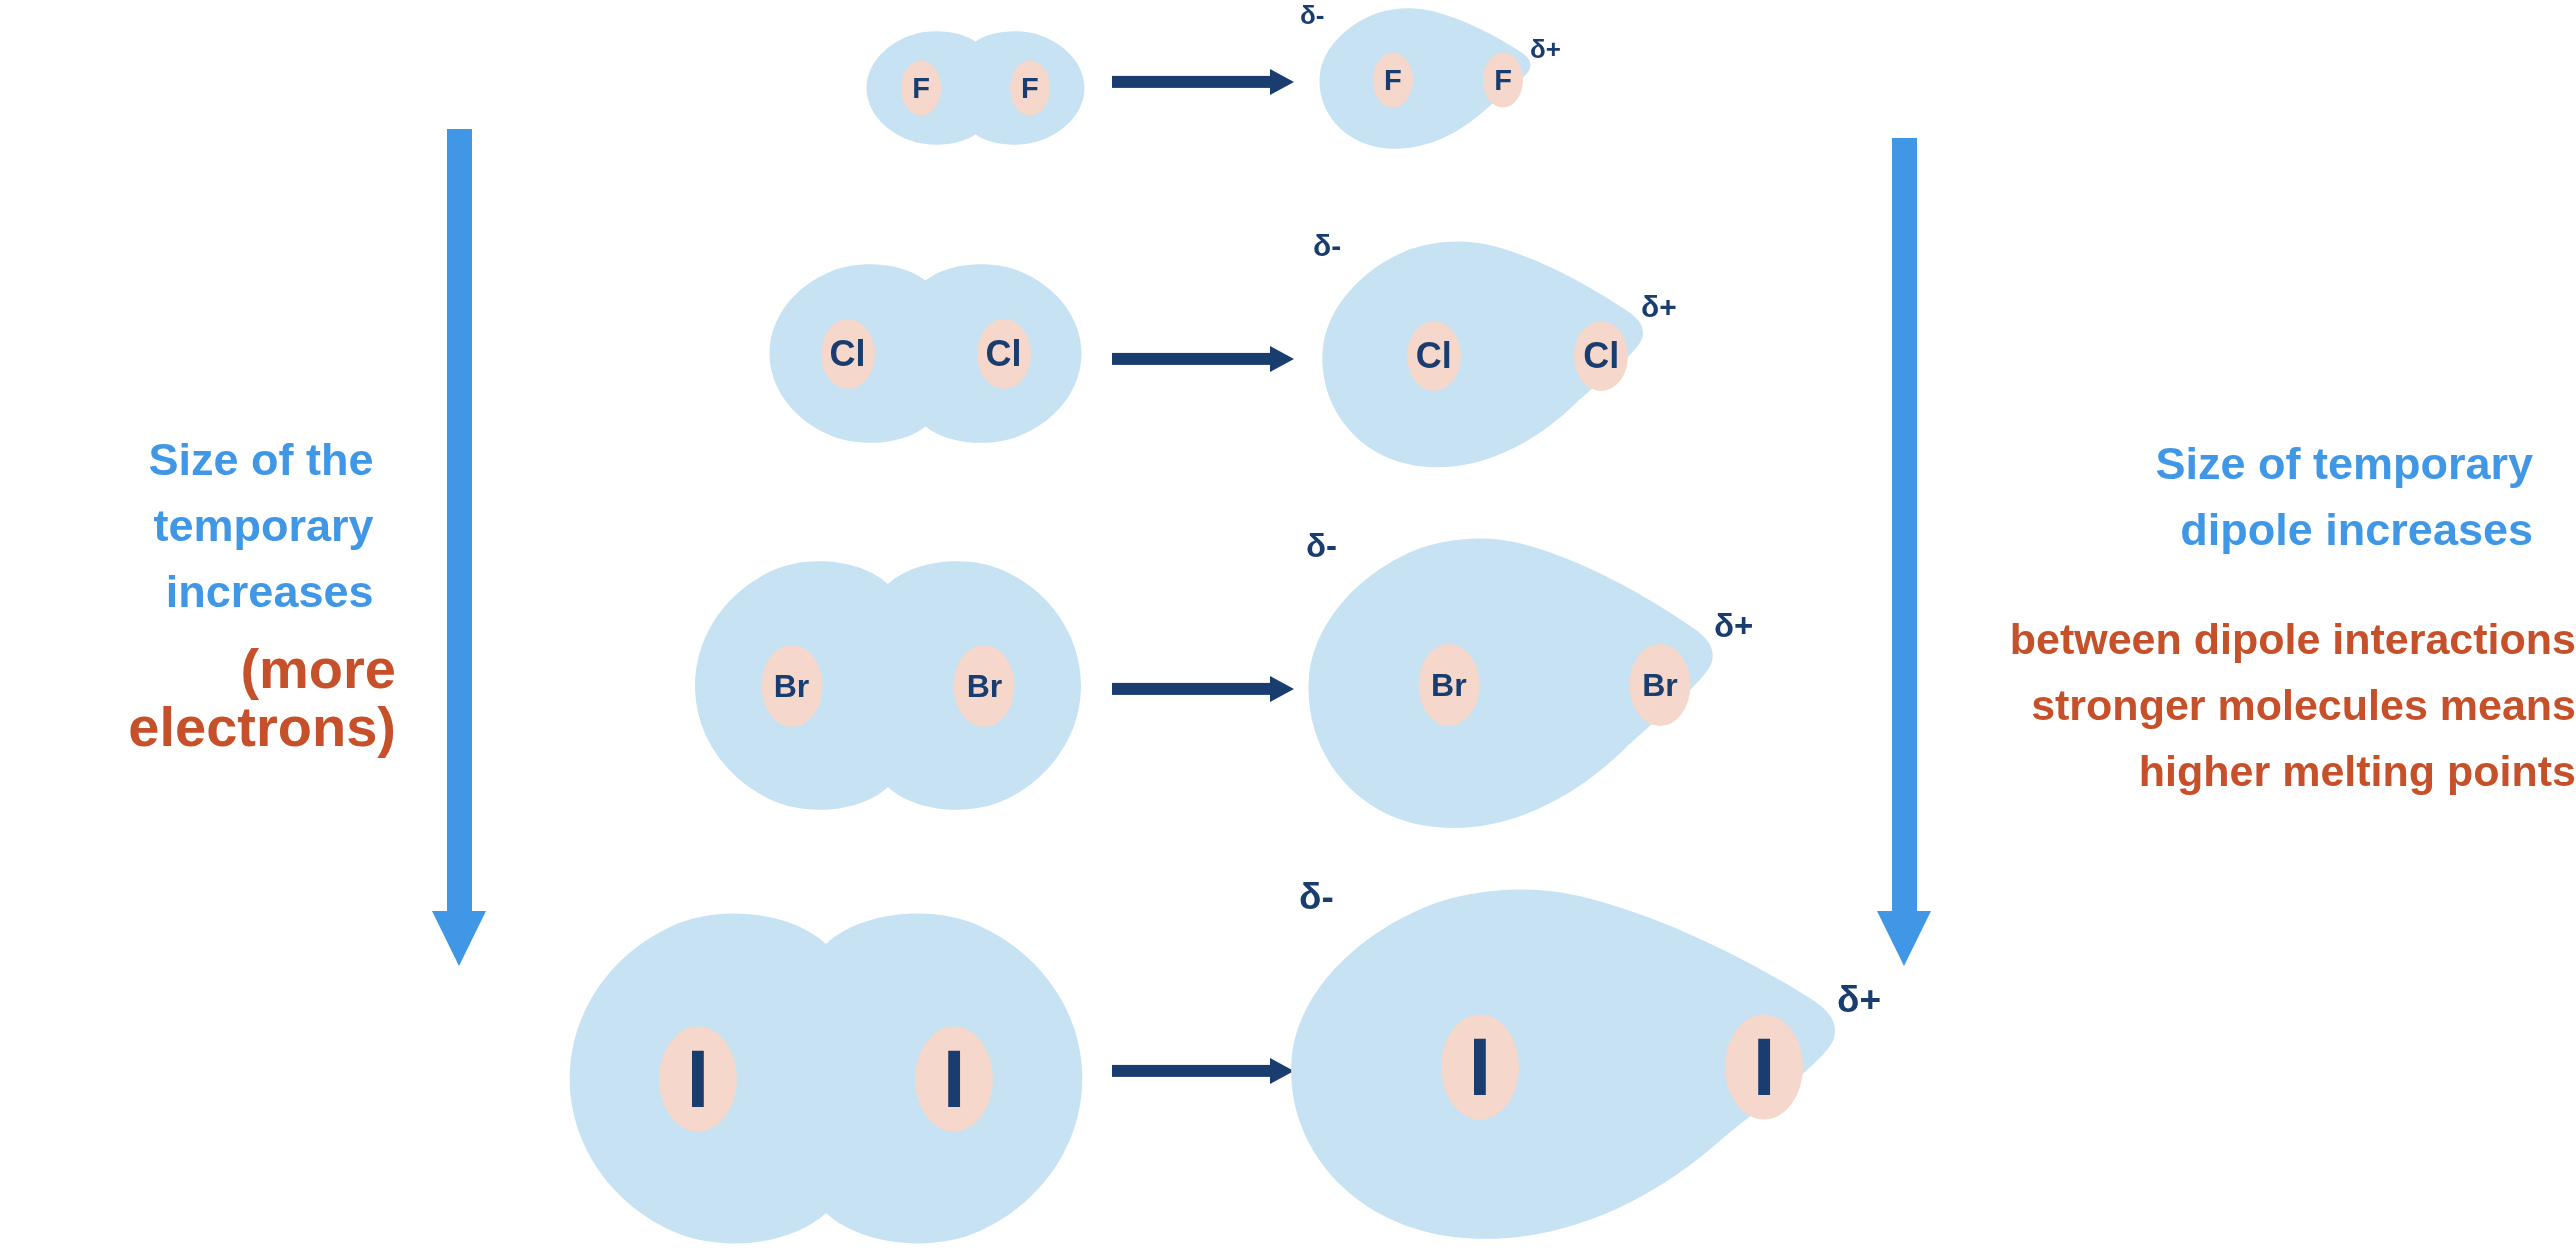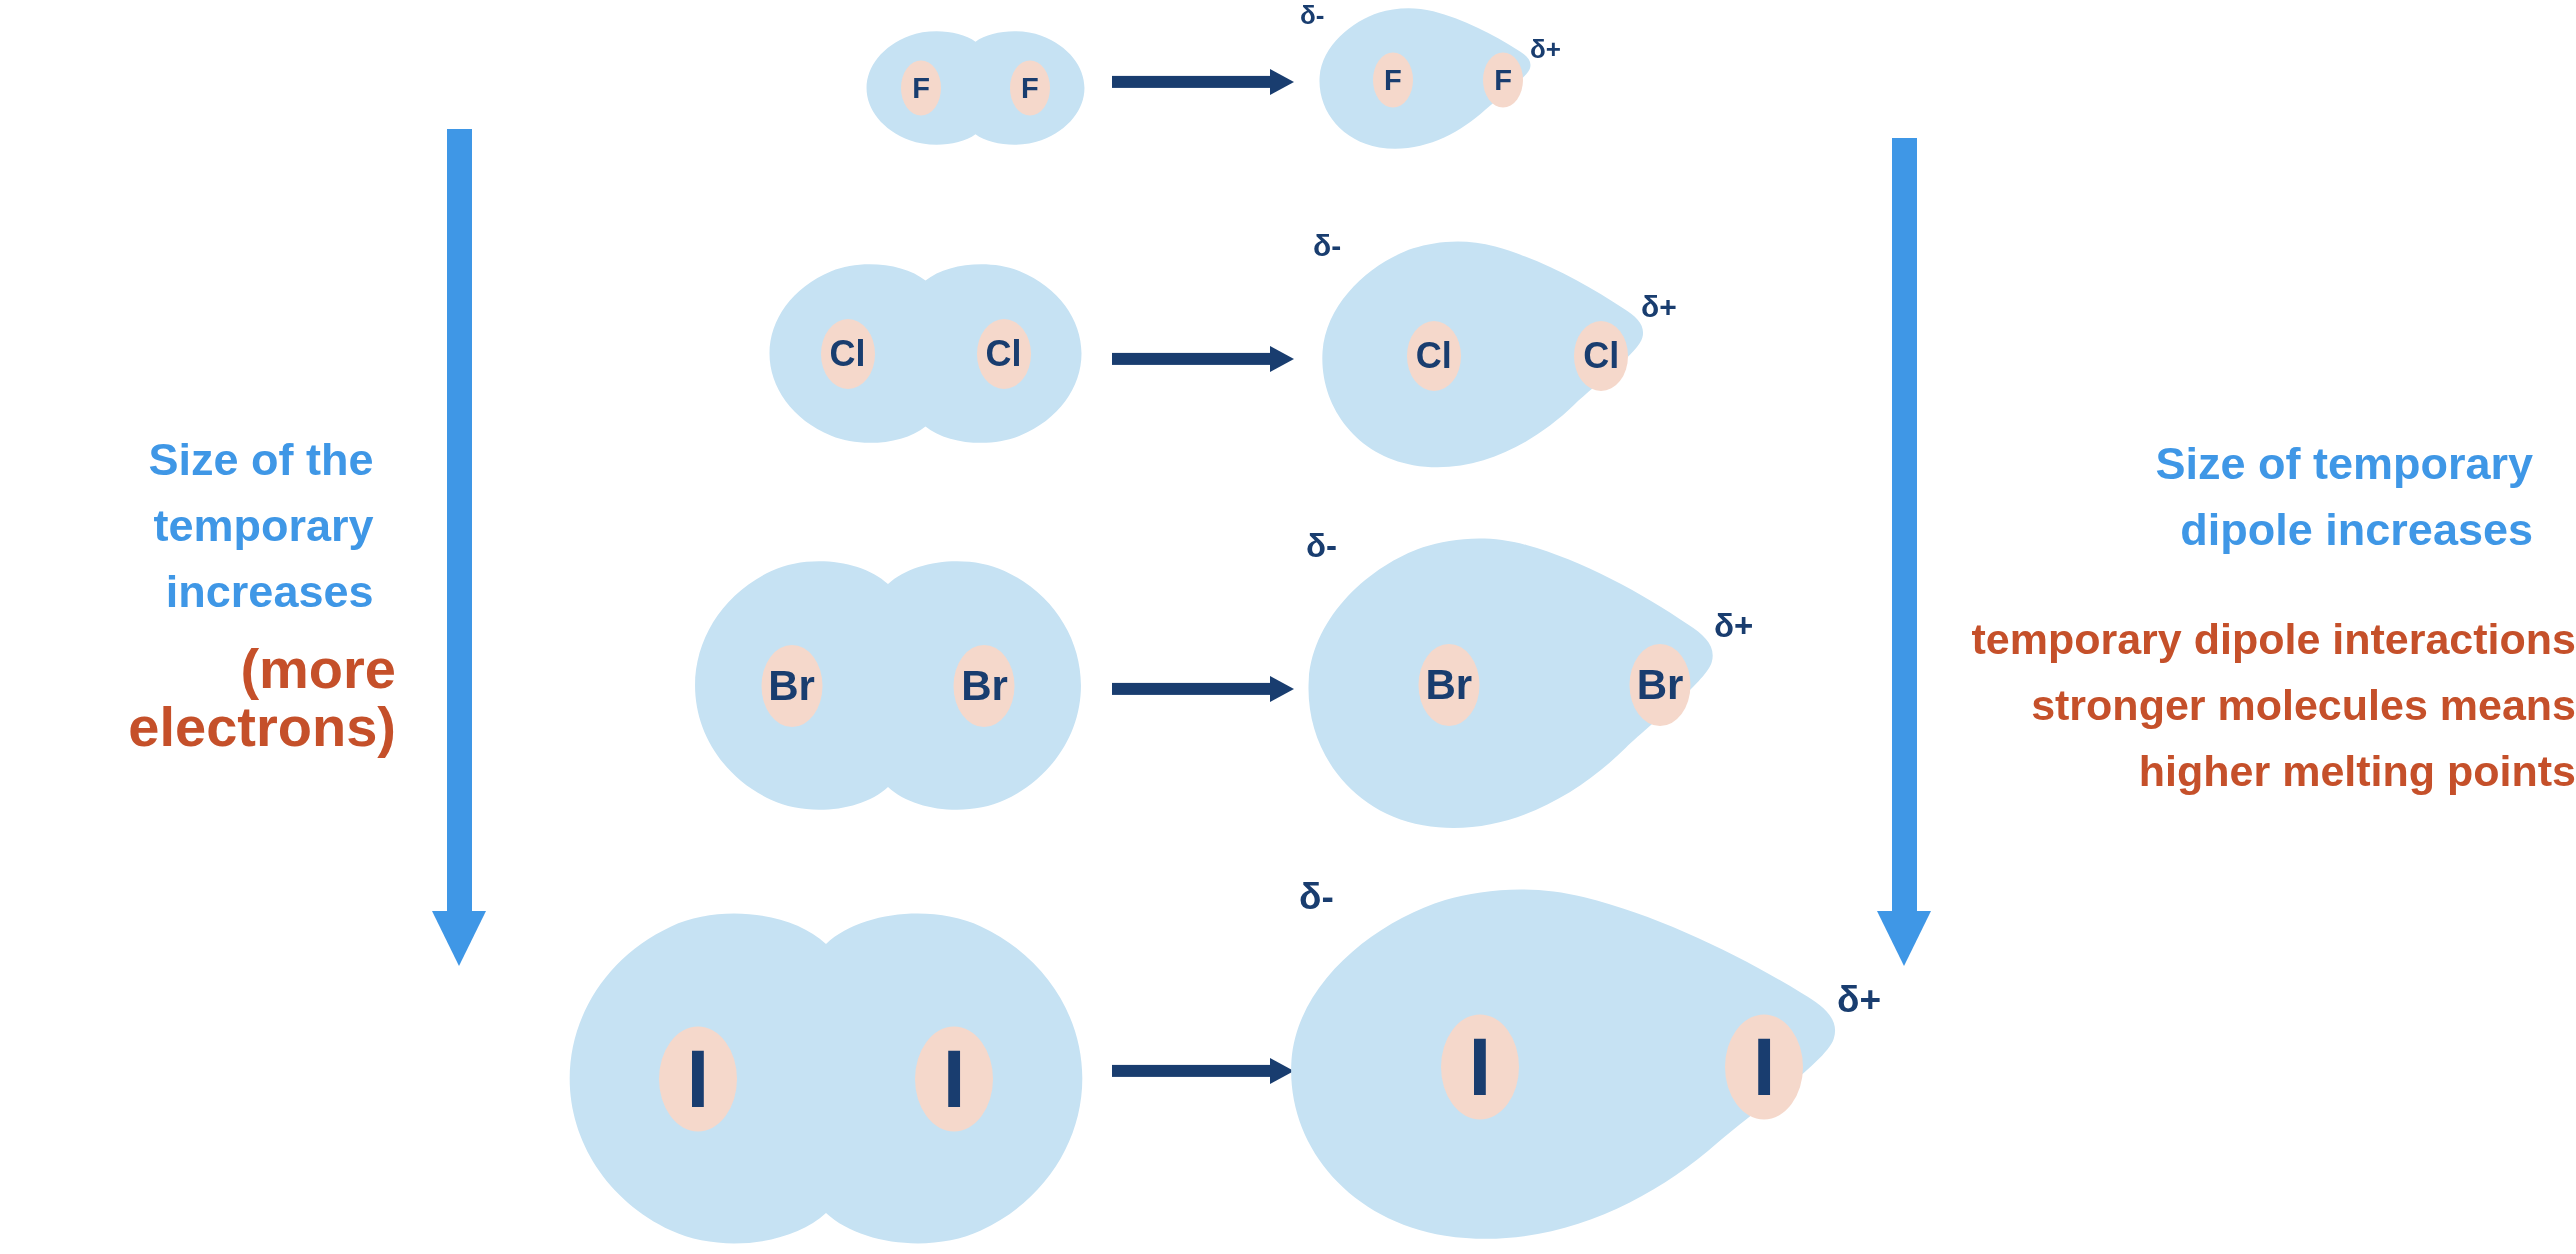--- a/index.html
+++ b/index.html
@@ -34,21 +34,21 @@
   .peanut-f{left:862px;top:28px;width:227px;height:120px;}
   .tear-f{left:1314px;top:6.4px;width:225px;height:150px;}
   .row-f .atom{width:40px;height:55px;font-size:29px;}
   
   .peanut-cl{left:763px;top:259px;width:325px;height:189px;}
   .tear-cl{left:1314px;top:238px;width:342px;height:241px;}
   .row-cl .atom{width:54px;height:70px;font-size:36px;}
   
   .peanut-br{left:687px;top:554px;width:402px;height:263px;}
   .tear-br{left:1298px;top:534px;width:431px;height:309px;}
-  .row-br .atom{width:61px;height:82px;font-size:42px;text-align:center;}
+  .row-br .atom{width:61px;height:82px;font-size:32px;text-align:center;}
   
   .peanut-i{left:559px;top:904px;width:534px;height:349px;}
   .tear-i{left:1277px;top:884px;width:580px;height:373px;}
   .row-i .atom{width:78px;height:105px;font-size:82px;}
 
   
   .delta{
     position:absolute;
     color:var(--navy);
     font-weight:700;
@@ -119,21 +119,21 @@
   </div>
   <div class="caption cap-left-orange">
     <span>(more electrons)</span>
   </div>
 
   <div class="caption cap-right-blue">
     <span>Size of temporary</span>
     <span>dipole increases</span>
   </div>
   <div class="caption cap-right-orange">
-    <span>temporary dipole interactions</span>
+    <span>between dipole interactions</span>
     <span>stronger molecules means</span>
     <span>higher melting points</span>
   </div>
 
   <div class="varrow varrow-left">
     <div class="body"></div>
     <div class="head"></div>
   </div>
   <div class="varrow varrow-right">
     <div class="body"></div>

